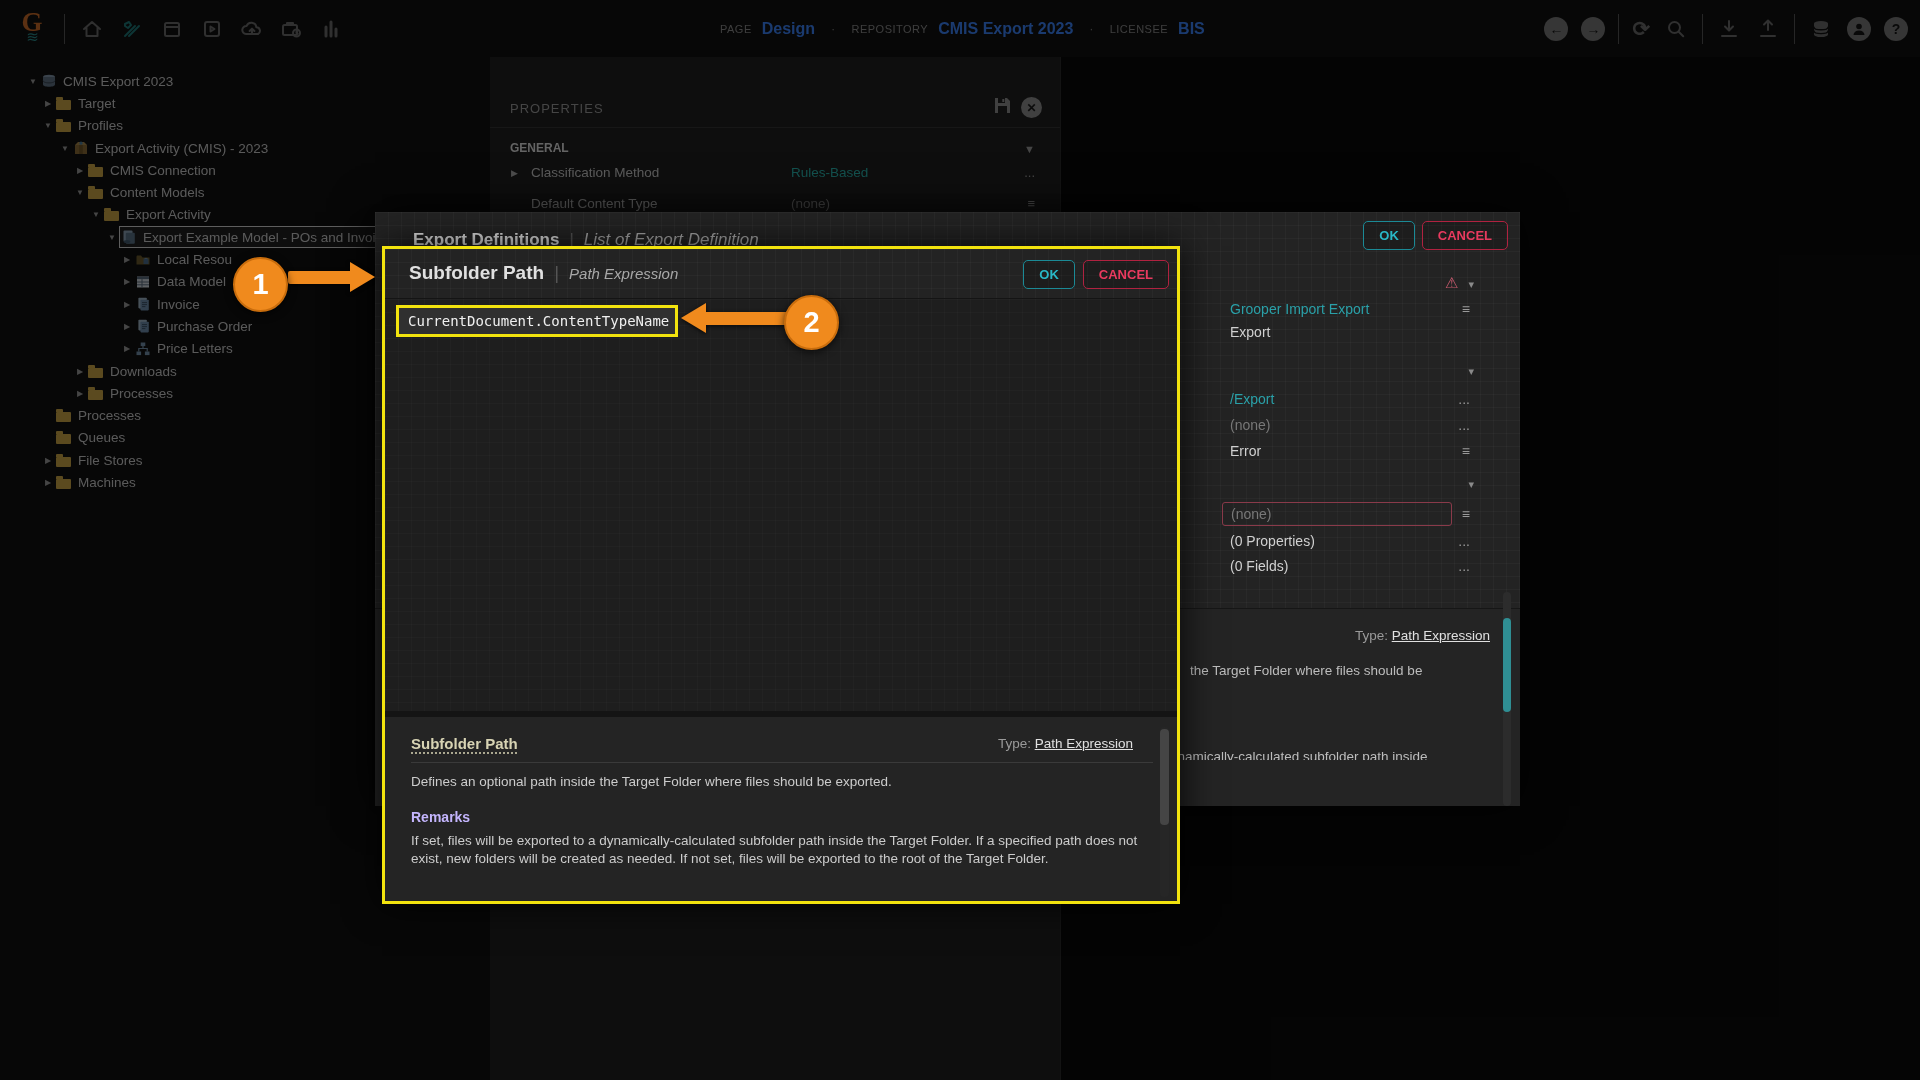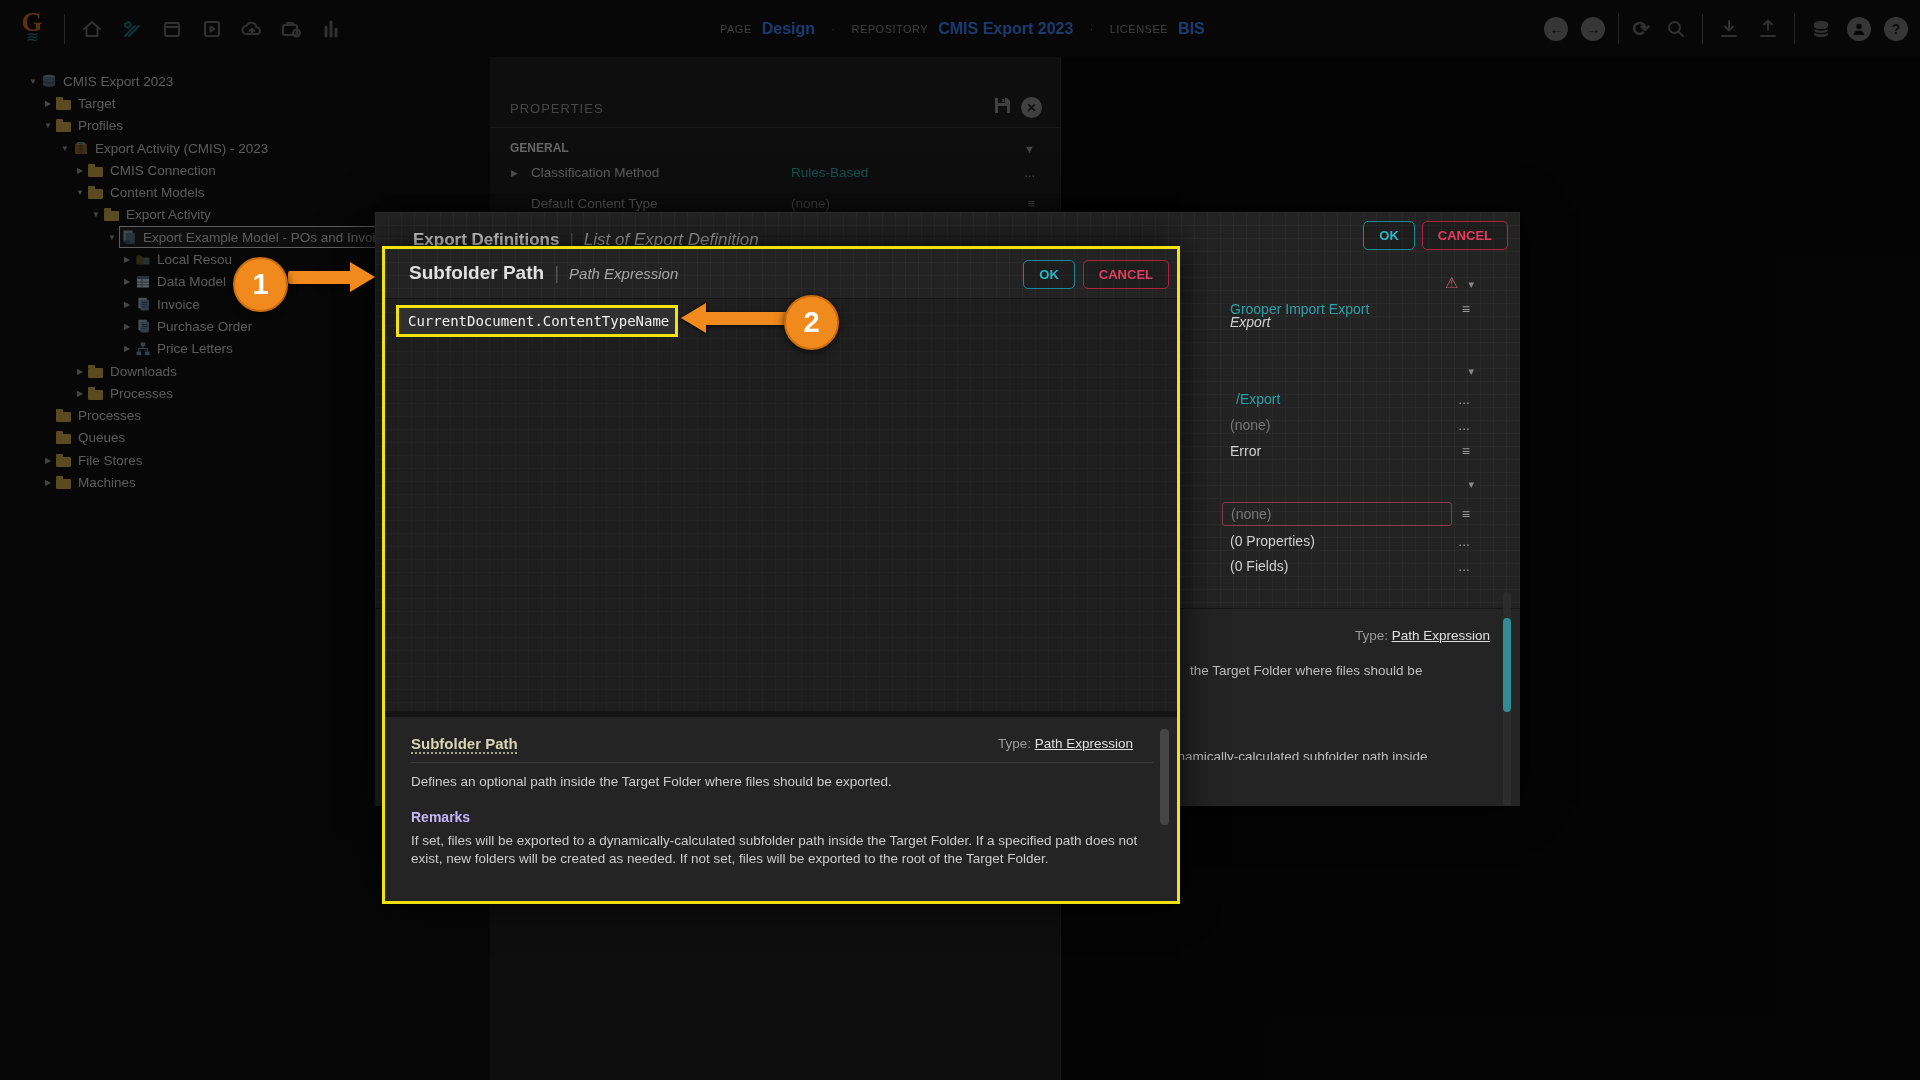--- a/index.html
+++ b/index.html
@@ -429,23 +429,23 @@
     <span class="mtitle">Export Definitions</span><span class="mbar">|</span><span class="msub">List of Export Definition</span>
   </div>
   <div id="om-btns">
     <span class="btn ok">OK</span>
     <span class="btn cancel">CANCEL</span>
   </div>
   <div id="om-rows">
       <div class="rp-chev" style="top: 62px;"><span class="rp-warn">⚠</span><span>▾</span></div>
       <div class="rp-row rp-link" style="top: 89px;">Grooper Import Export</div>
       <div class="rp-ico" style="top: 89px;">≡</div>
-      <div class="rp-row rp-plain" style="top: 102px; font-style: italic;">Export</div>
+      <div class="rp-row rp-plain" style="top: 112px;">Export</div>
       <div class="rp-chev" style="top: 153px;">▾</div>
-      <div class="rp-row rp-link" style="top: 179px; margin-left: 6px;">/Export</div>
+      <div class="rp-row rp-link" style="top: 179px;">/Export</div>
       <div class="rp-ico" style="top: 179px;">...</div>
       <div class="rp-row rp-muted" style="top: 205px;">(none)</div>
       <div class="rp-ico" style="top: 205px;">...</div>
       <div class="rp-row rp-plain" style="top: 231px;">Error</div>
       <div class="rp-ico" style="top: 231px;">≡</div>
       <div class="rp-chev" style="top: 266px;">▾</div>
       <div class="rp-box" style="top: 290px;">(none)</div>
       <div class="rp-ico" style="top: 294px;">≡</div>
       <div class="rp-row rp-plain" style="top: 321px;">(0 Properties)</div>
       <div class="rp-ico" style="top: 321px;">...</div>

